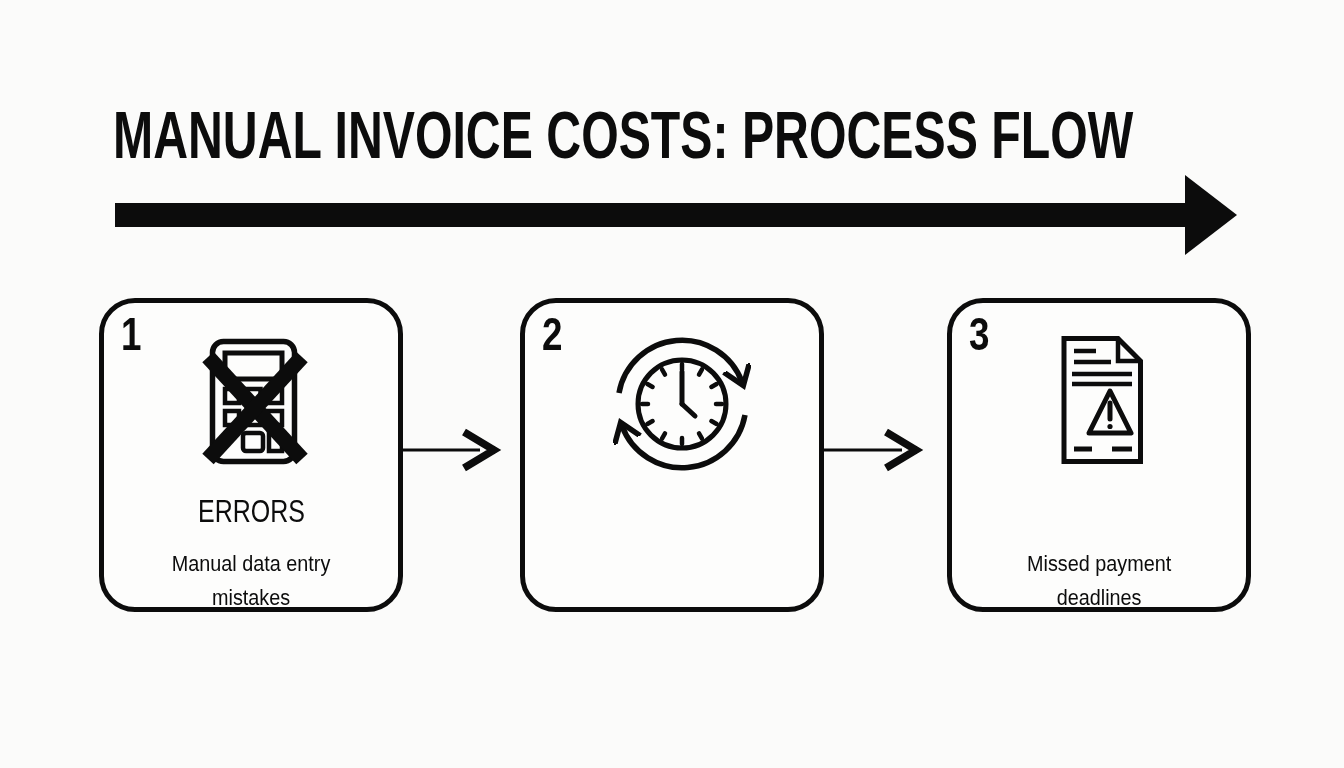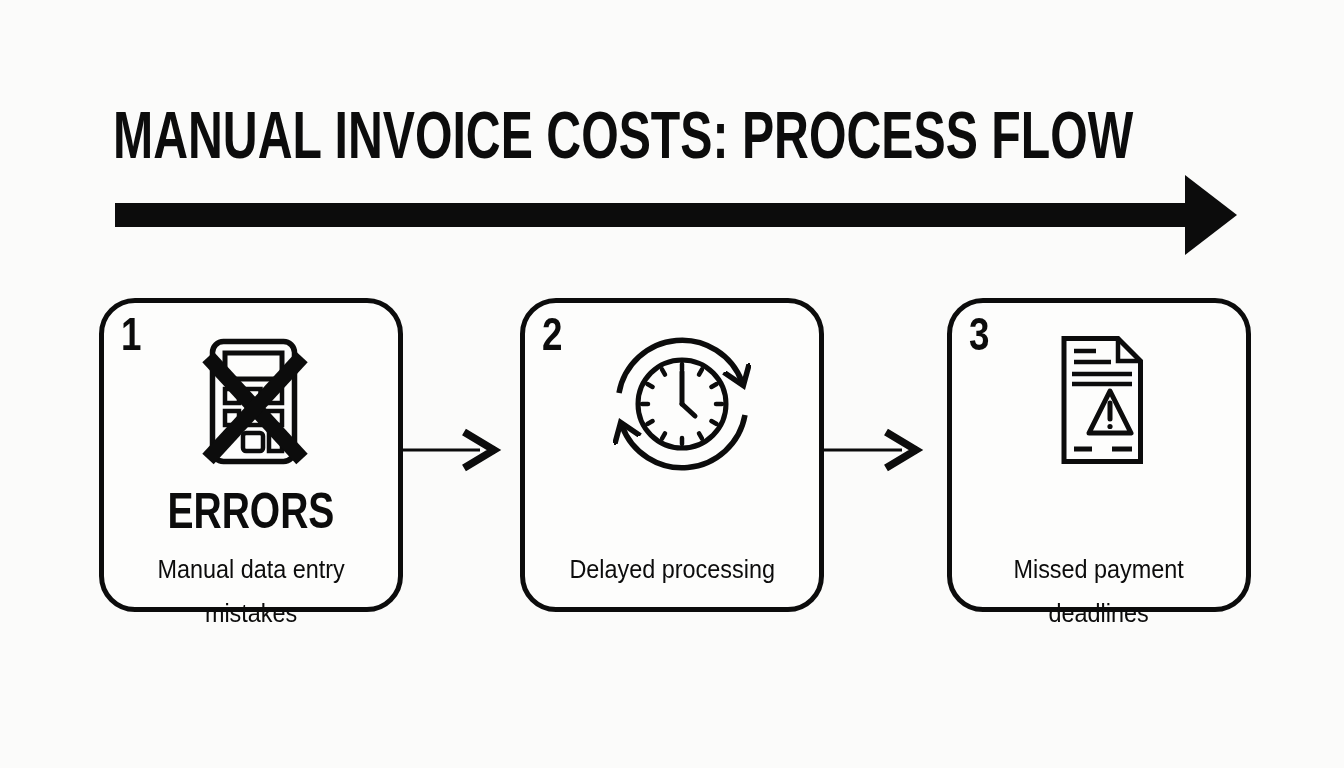--- a/index.html
+++ b/index.html
@@ -33,26 +33,26 @@
   .step-3{left:947px;}
 
   .step-number{
     position:absolute;left:17px;top:8px;
     font-size:46px;font-weight:bold;line-height:1;
   }
   .num-inner{display:inline-block;transform:scaleX(.8);transform-origin:left top;}
 
   .step-title{
     position:absolute;left:0;top:186px;width:100%;
-    text-align:center;font-size:50px;font-weight:bold;line-height:44px;
+    text-align:center;font-size:32px;font-weight:normal;line-height:44px;
     white-space:nowrap;
   }
   .step-subtitle{
     position:absolute;left:0;top:244px;width:100%;
-    text-align:center;font-size:26px;font-weight:normal;line-height:44px;
+    text-align:center;font-size:22px;font-weight:normal;line-height:34px;
   }
   .cx{display:inline-block;transform:scaleX(.78);transform-origin:center top;white-space:pre-line;text-align:center;}
   .cx-sub{display:inline-block;transform:scaleX(.9);transform-origin:center top;white-space:pre-line;text-align:center;}
 
   .icon-svg{position:absolute;}
   .icon-box1{left:97px;top:32px;}
   .icon-box2{left:76px;top:20px;}
   .icon-box3{left:108px;top:32px;}
 
   .connector{position:absolute;top:428px;}
@@ -138,23 +138,20 @@
         <g stroke-width="5" stroke-linecap="round">
           <line x1="81" y1="81" x2="81" y2="49"></line>
           <line x1="81" y1="81" x2="94" y2="93"></line>
         </g>
       </g>
       <g stroke="#0c0c0c" fill="none" stroke-width="5.5">
         <path d="M 18 70 A 64 64 0 0 1 141 59" marker-end="url(#ah)"></path>
         <path d="M 144 92 A 64 64 0 0 1 21 103" marker-end="url(#ah)"></path>
       </g>
     </svg>
-    <div class="step-subtitle">
-      <span class="cx-sub">Delayed processing</span>
-    </div>
   </div>
 
   <svg class="connector conn-2" width="100" height="44" viewBox="0 0 100 44">
     <line x1="0" y1="22" x2="78" y2="22" stroke="#0c0c0c" stroke-width="3"></line>
     <polyline points="62,4 92,22 62,40" fill="none" stroke="#0c0c0c" stroke-width="7.5"></polyline>
   </svg>
 
   <div class="step step-3">
     <div class="step-number">
       <span class="num-inner">3</span>

